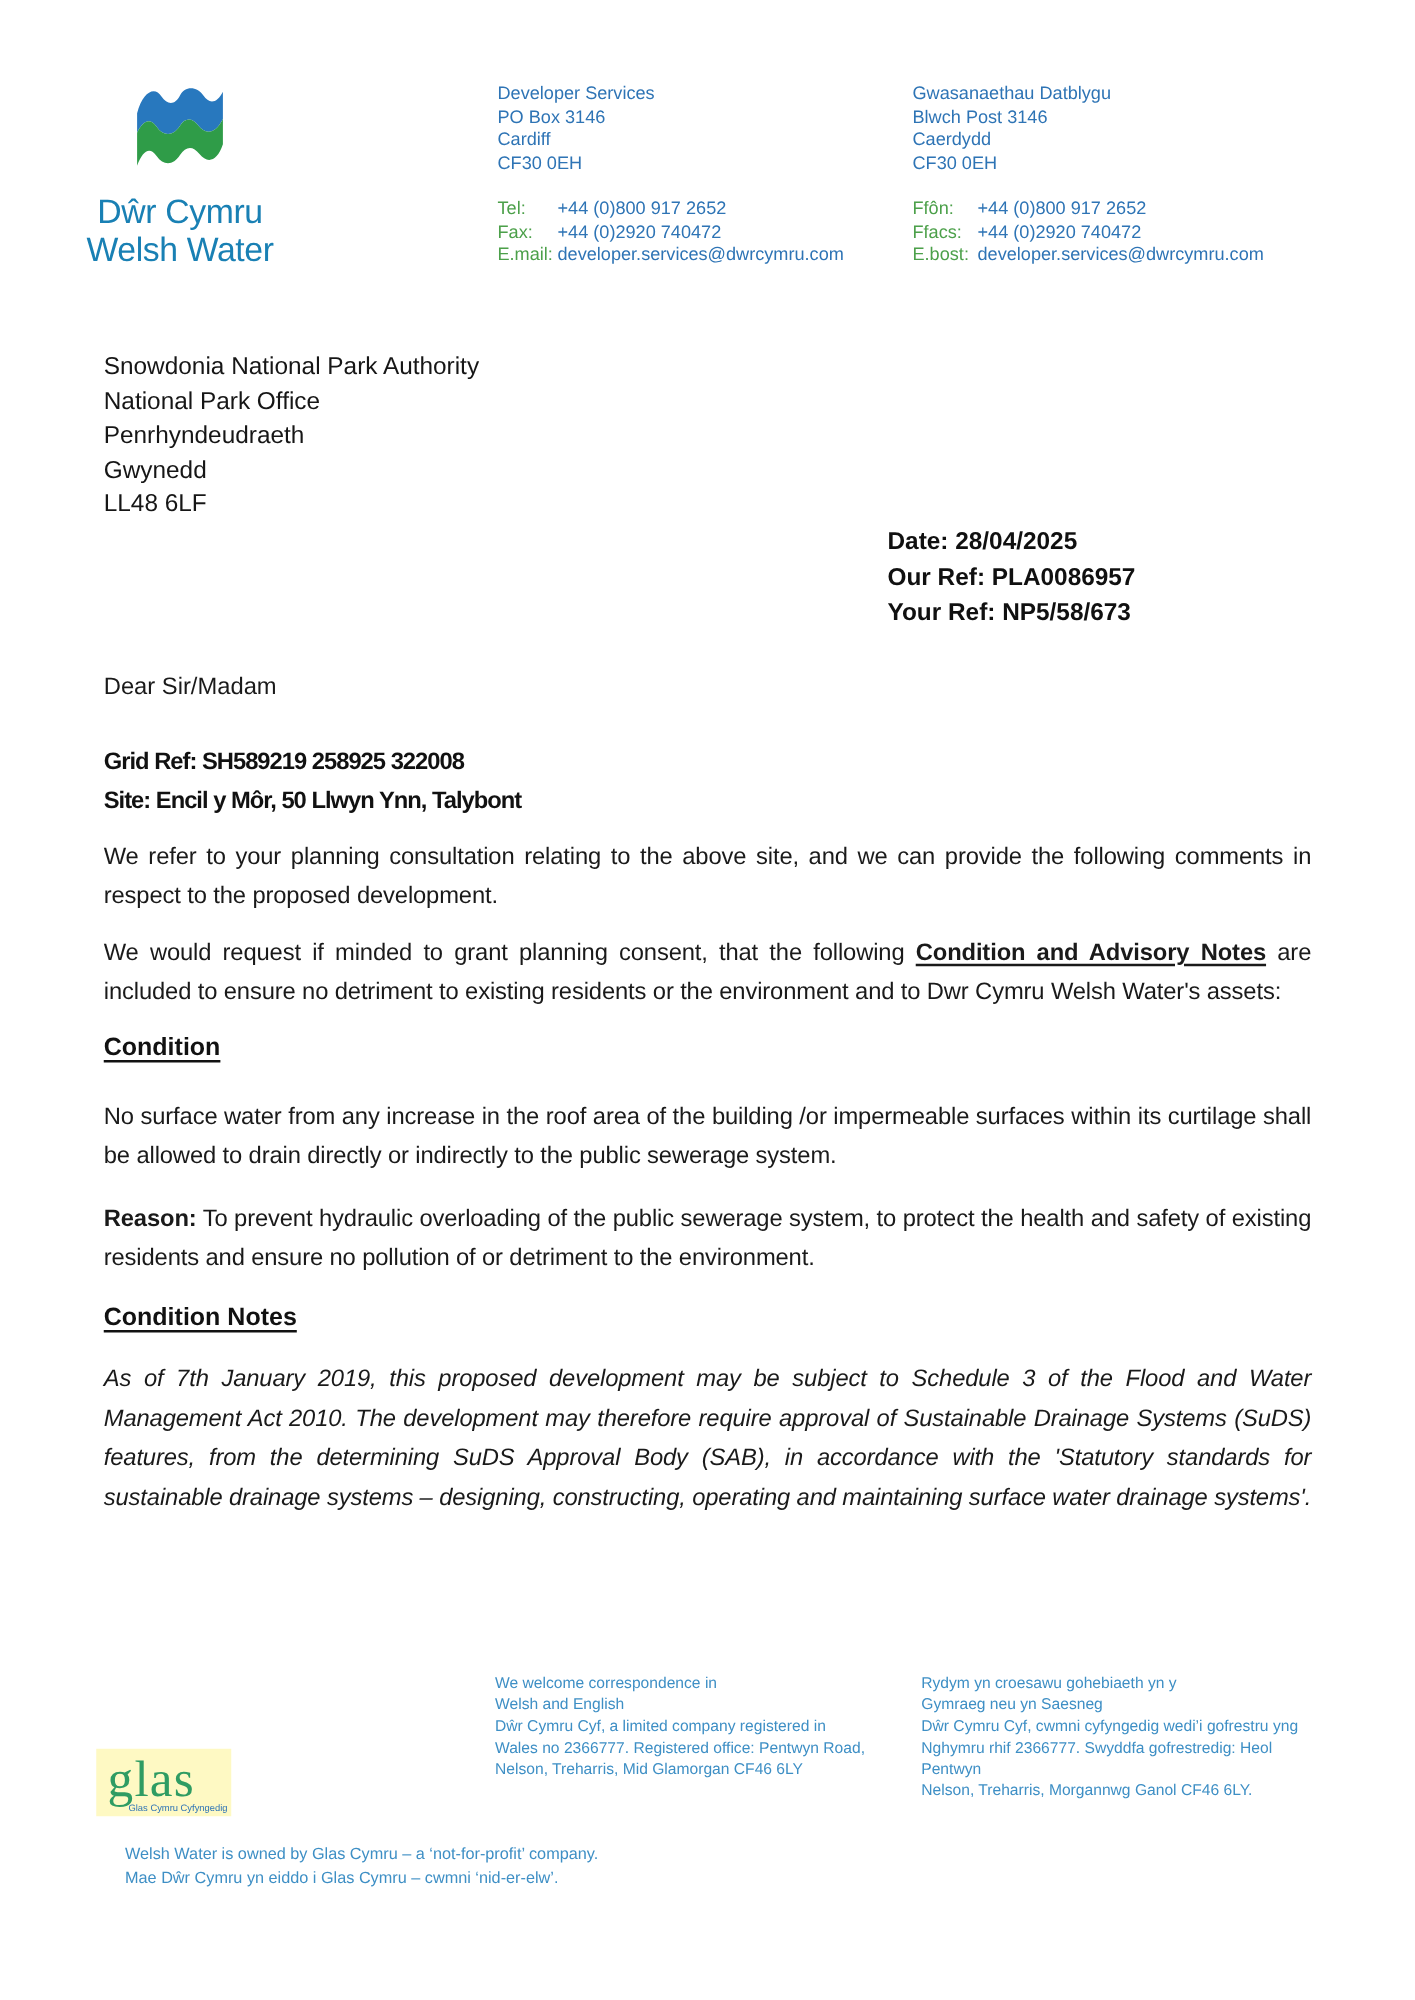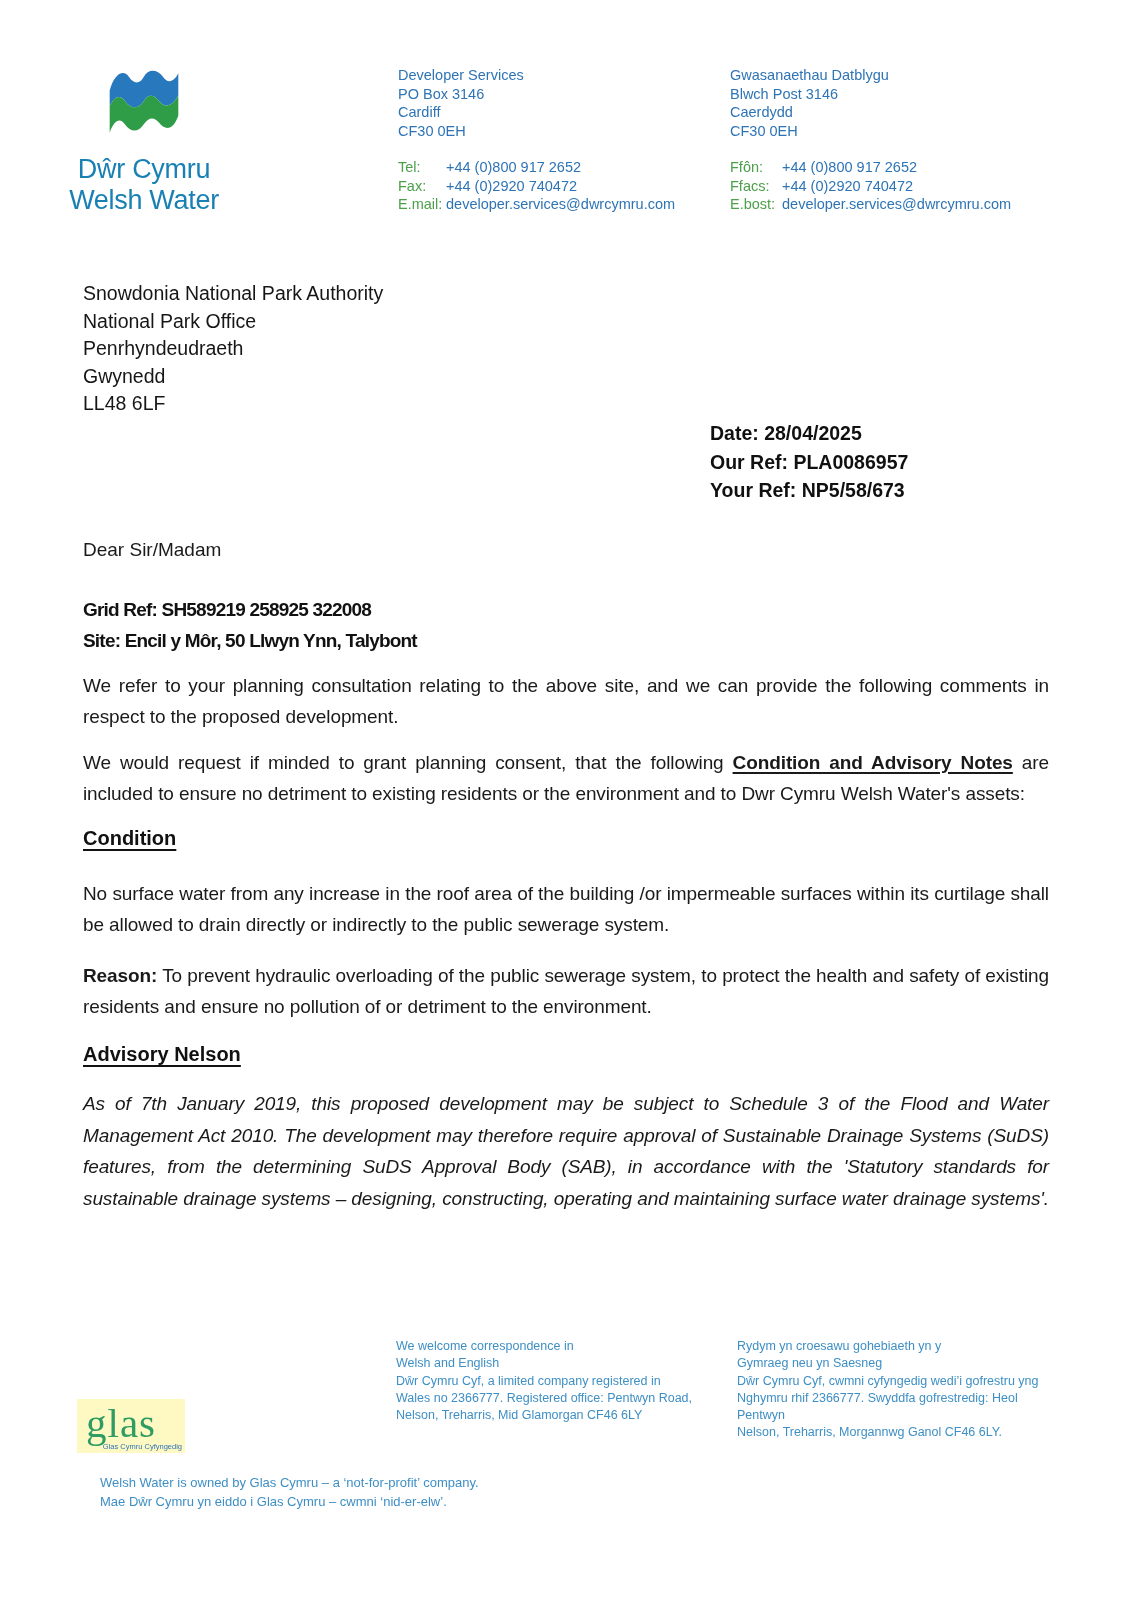--- a/index.html
+++ b/index.html
@@ -118,21 +118,21 @@
     <p class="para p1">We refer to your planning consultation relating to the above site, and we can provide the following comments in respect to the proposed development.</p>
 
     <p class="para p2"><span>We would request if minded to grant planning consent, that the following </span><span class="bu">Condition and Advisory Notes</span><span> are included to ensure no detriment to existing residents or the environment and to Dwr Cymru Welsh Water's assets:</span></p>
 
     <h3 class="hd hd-condition">Condition</h3>
 
     <p class="para p-condition">No surface water from any increase in the roof area of the building /or impermeable surfaces within its curtilage shall be allowed to drain directly or indirectly to the public sewerage system.</p>
 
     <p class="para p-reason"><span class="b">Reason:</span><span> To prevent hydraulic overloading of the public sewerage system, to protect the health and safety of existing residents and ensure no pollution of or detriment to the environment.</span></p>
 
-    <h3 class="hd hd-advisory">Advisory Nelson</h3>
+    <h3 class="hd hd-advisory">Condition Notes</h3>
 
     <p class="para p-advisory">As of 7th January 2019, this proposed development may be subject to Schedule 3 of the Flood and Water Management Act 2010. The development may therefore require approval of Sustainable Drainage Systems (SuDS) features, from the determining SuDS Approval Body (SAB), in accordance with the 'Statutory standards for sustainable drainage systems – designing, constructing, operating and maintaining surface water drainage systems'.</p>
   </div>
 
   <div class="glas-logo">
     <span class="glas-word">glas</span>
     <span class="glas-sub">Glas Cymru Cyfyngedig</span>
   </div>
 
   <div class="f-caption">

